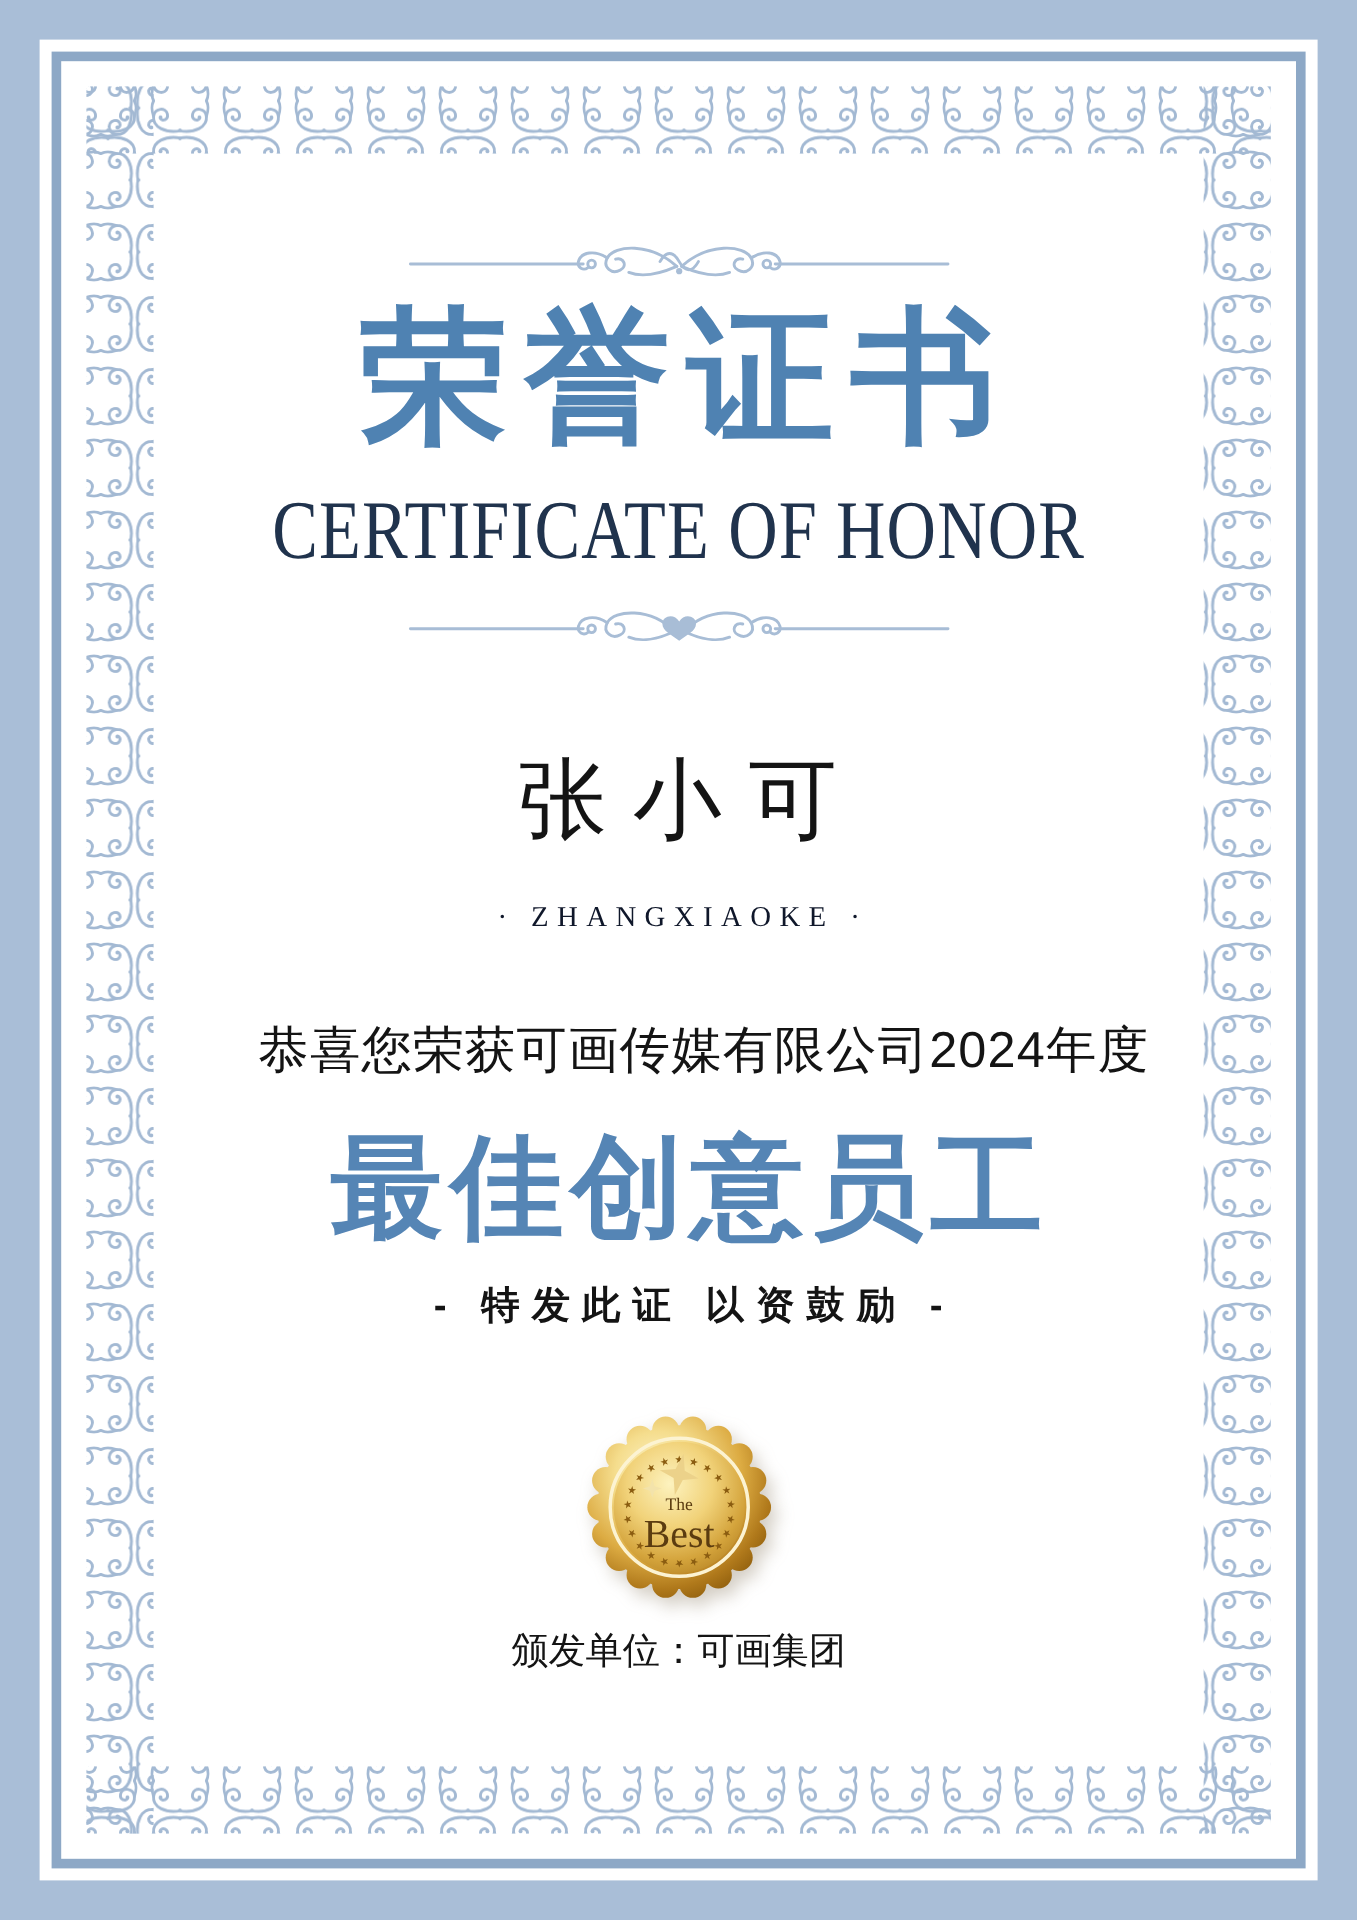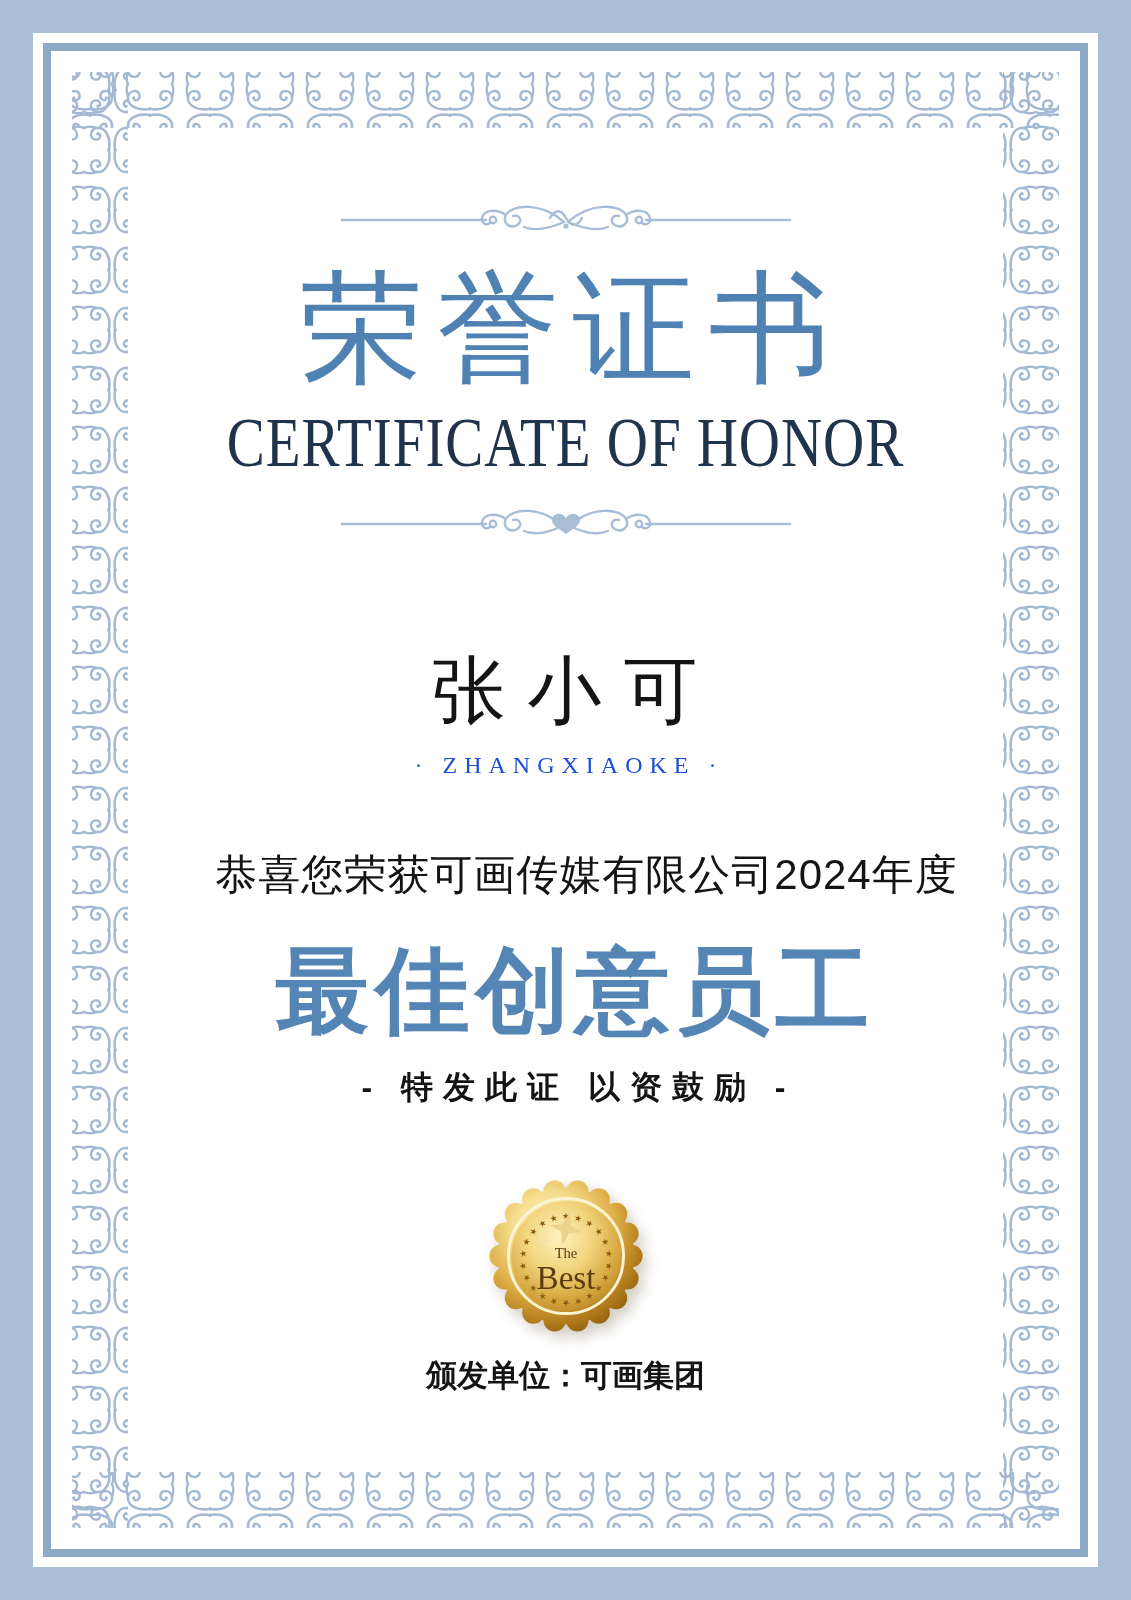--- a/index.html
+++ b/index.html
@@ -37,57 +37,57 @@
   .orn{fill:none;stroke:var(--ornament);stroke-width:2.4;stroke-linecap:round;}
   .orn-dot{fill:var(--ornament);}
   .fl{fill:none;stroke:var(--flourish);stroke-width:2.4;stroke-linecap:round;}
   .fl-fill{fill:var(--flourish);}
   .content{position:absolute;left:0;top:0;width:1131px;height:1600px;}
   .centered{position:absolute;left:0;width:100%;text-align:center;}
   .flourish{position:absolute;left:50%;transform:translateX(-50%);}
   .flourish-top{top:198px;}
   .flourish-bottom{top:502px;}
   .title-cn{
-    top:259px;
+    top:244px;
     font-family:"DejaVu Serif","Liberation Serif",serif;
-    font-weight:400;
+    font-weight:700;
     font-size:122px;
     line-height:138px;
     letter-spacing:14px;
     padding-left:14px;
     color:var(--title-blue);
   }
   .title-en{
     top:408px;
     font-family:"Liberation Serif",serif;
     font-weight:400;
     font-size:62px;
     line-height:62px;
     letter-spacing:1px;
     color:var(--english-navy);
     transform:scale(0.92,1.12);
     transform-origin:center top;
   }
   .recipient-name{
-    top:648px;
+    top:624px;
     font-size:74px;
     line-height:86px;
     font-weight:500;
     letter-spacing:22px;
     padding-left:20px;
     color:var(--text-dark);
   }
   .recipient-latin{
     top:750px;
     font-family:"Liberation Serif",serif;
     font-size:24px;
     line-height:30px;
     letter-spacing:7px;
     padding-left:7px;
-    color:#1d4ed8;
+    color:#0f172a;
   }
   .congrats{
     top:850px;
     font-size:42px;
     line-height:50px;
     font-weight:500;
     letter-spacing:1px;
     color:var(--text-dark);
     margin-left:21px;
   }
@@ -134,21 +134,21 @@
   .badge-word-best{
     font-family:"Liberation Serif",serif;
     font-size:34px;
     fill:var(--badge-text);
     text-anchor:middle;
   }
   .footer{
     position:absolute;
     left:0;top:1356px;width:100%;
     display:flex;justify-content:center;gap:112px;
-    font-size:31px;line-height:40px;font-weight:700;
+    font-size:31px;line-height:40px;font-weight:400;
     color:var(--text-dark);
   }
 </style>
 </head>
 <body>
 
 <div class="panel"></div>
 
 <svg class="ornament-frame" viewBox="0 0 1131 1600" xmlns="http://www.w3.org/2000/svg">
   <defs>

